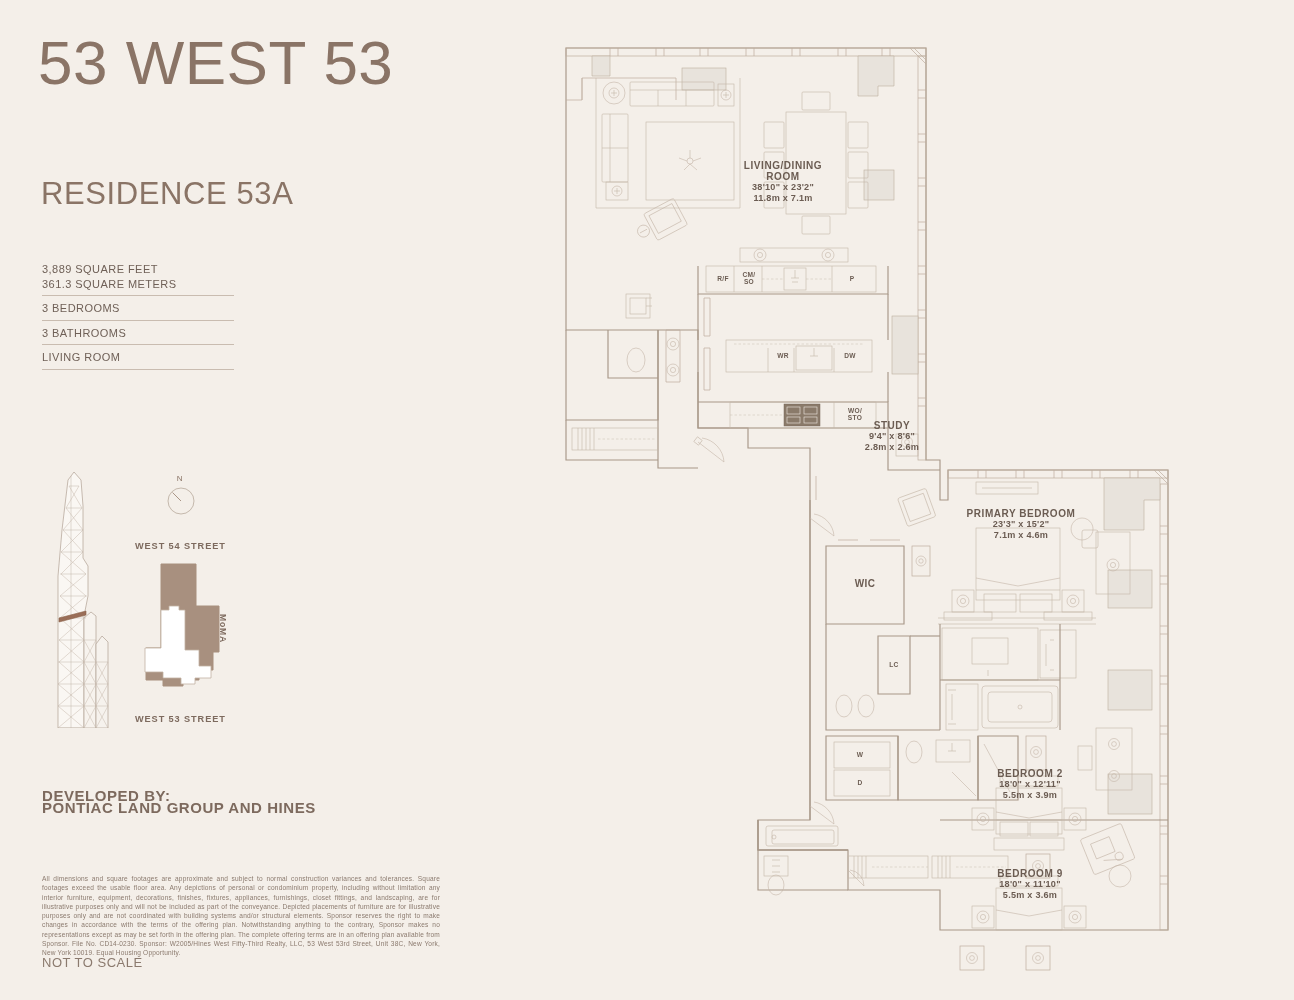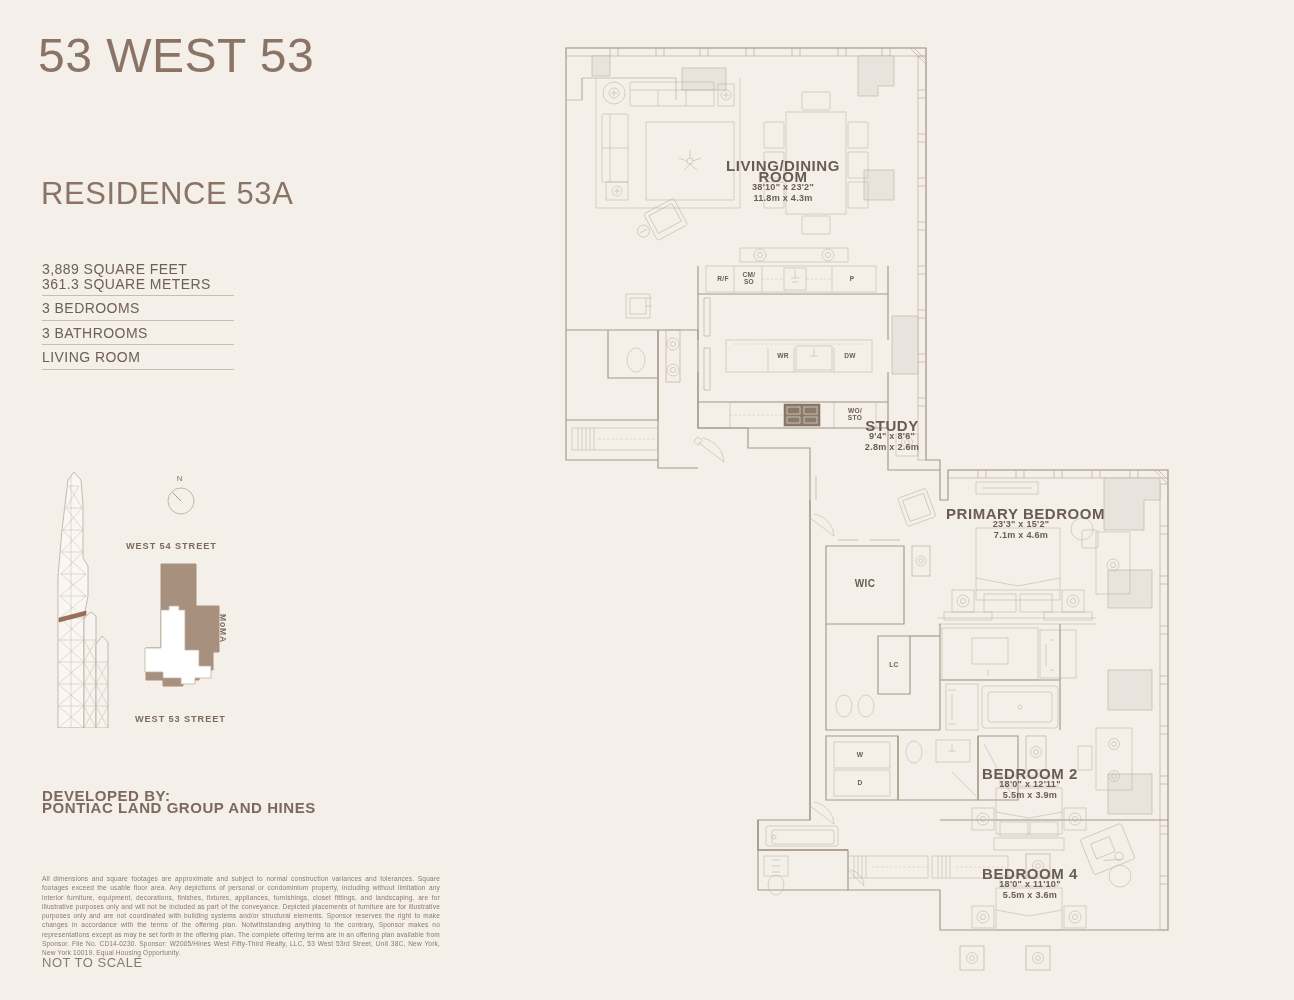--- a/index.html
+++ b/index.html
@@ -19,21 +19,21 @@
   .page {
     position: absolute;
     inset: 0;
   }
 
   
   .brand-title {
     position: absolute;
     left: 38px;
     top: 32px;
-    font-size: 48px;
+    font-size: 62px;
     line-height: 1;
     letter-spacing: 0.5px;
     font-weight: 400;
     color: #8a7466;
     white-space: nowrap;
   }
   .residence-title {
     position: absolute;
     left: 41px;
     top: 176px;
@@ -49,21 +49,21 @@
     left: 42px;
     top: 262px;
     width: 192px;
   }
   .spec-group {
     border-bottom: 1px solid #c9bcb0;
     padding-bottom: 4px;
     margin-bottom: 5px;
   }
   .spec-line {
-    font-size: 14px;
+    font-size: 11px;
     letter-spacing: 0.45px;
     line-height: 14.5px;
     color: #6f6057;
     white-space: nowrap;
   }
 
   
   .tower-wrap {
     position: absolute;
     left: 36px;
@@ -94,21 +94,21 @@
 
   
   .street-label {
     position: absolute;
     font-size: 9.2px;
     letter-spacing: 0.9px;
     font-weight: bold;
     color: #7d6a5e;
     white-space: nowrap;
   }
-  .street-54 { left: 126px; top: 541px; }
+  .street-54 { left: 135px; top: 541px; }
   .street-53 { left: 135px; top: 714px; }
   .sitemap {
     position: absolute;
     left: 141px;
     top: 562px;
     width: 120px;
     height: 140px;
   }
   .moma-label {
     position: absolute;
@@ -167,21 +167,21 @@
   .plan svg { display: block; }
 
   .rlabel {
     position: absolute;
     text-align: center;
     color: #6b5c52;
     white-space: nowrap;
     pointer-events: none;
   }
   .rlabel .rname {
-    font-size: 15px;
+    font-size: 10px;
     letter-spacing: 0.55px;
     font-weight: bold;
     line-height: 11.2px;
   }
   .rlabel .rdim {
     font-size: 9.1px;
     letter-spacing: 0.25px;
     font-weight: bold;
     line-height: 11px;
   }
@@ -702,21 +702,21 @@
         <circle class="f" cx="490" cy="928" r="2.4"></circle>
       <rect class="wt" x="412" y="916" width="24" height="24"></rect>
       <circle class="f" cx="424" cy="928" r="5.5"></circle>
         <circle class="f" cx="424" cy="928" r="2.4"></circle>
     </svg>
 
     <div class="rlabel" style="left:150px; top:130px; width:170px;">
       <div class="rname" style="white-space:pre-line;">LIVING/DINING
 ROOM</div>
       <div class="rdim">38'10" x 23'2"</div>
-      <div class="rdim">11.8m x 4.3m</div>
+      <div class="rdim">11.8m x 7.1m</div>
     </div>
 
     <div class="rlabel" style="left:274px; top:390px; width:140px;">
       <div class="rname">STUDY</div>
       <div class="rdim">9'4" x 8'6"</div>
       <div class="rdim">2.8m x 2.6m</div>
     </div>
 
     <div class="rlabel" style="left:398px; top:478px; width:150px;">
       <div class="rname">PRIMARY BEDROOM</div>
@@ -724,21 +724,21 @@
       <div class="rdim">7.1m x 4.6m</div>
     </div>
 
     <div class="rlabel" style="left:412px; top:738px; width:140px;">
       <div class="rname">BEDROOM 2</div>
       <div class="rdim">18'0" x 12'11"</div>
       <div class="rdim">5.5m x 3.9m</div>
     </div>
 
     <div class="rlabel" style="left:412px; top:838px; width:140px;">
-      <div class="rname">BEDROOM 4</div>
+      <div class="rname">BEDROOM 9</div>
       <div class="rdim">18'0" x 11'10"</div>
       <div class="rdim">5.5m x 3.6m</div>
     </div>
 
     <div class="applabel" style="left:164px; top:245px; width:22px;">R/F</div>
     <div class="applabel" style="left:190px; top:241px; width:22px;">CM/
 SO</div>
     <div class="applabel" style="left:296px; top:245px; width:16px;">P</div>
     <div class="applabel" style="left:224px; top:322px; width:22px;">WR</div>
     <div class="applabel" style="left:290px; top:322px; width:24px;">DW</div>

